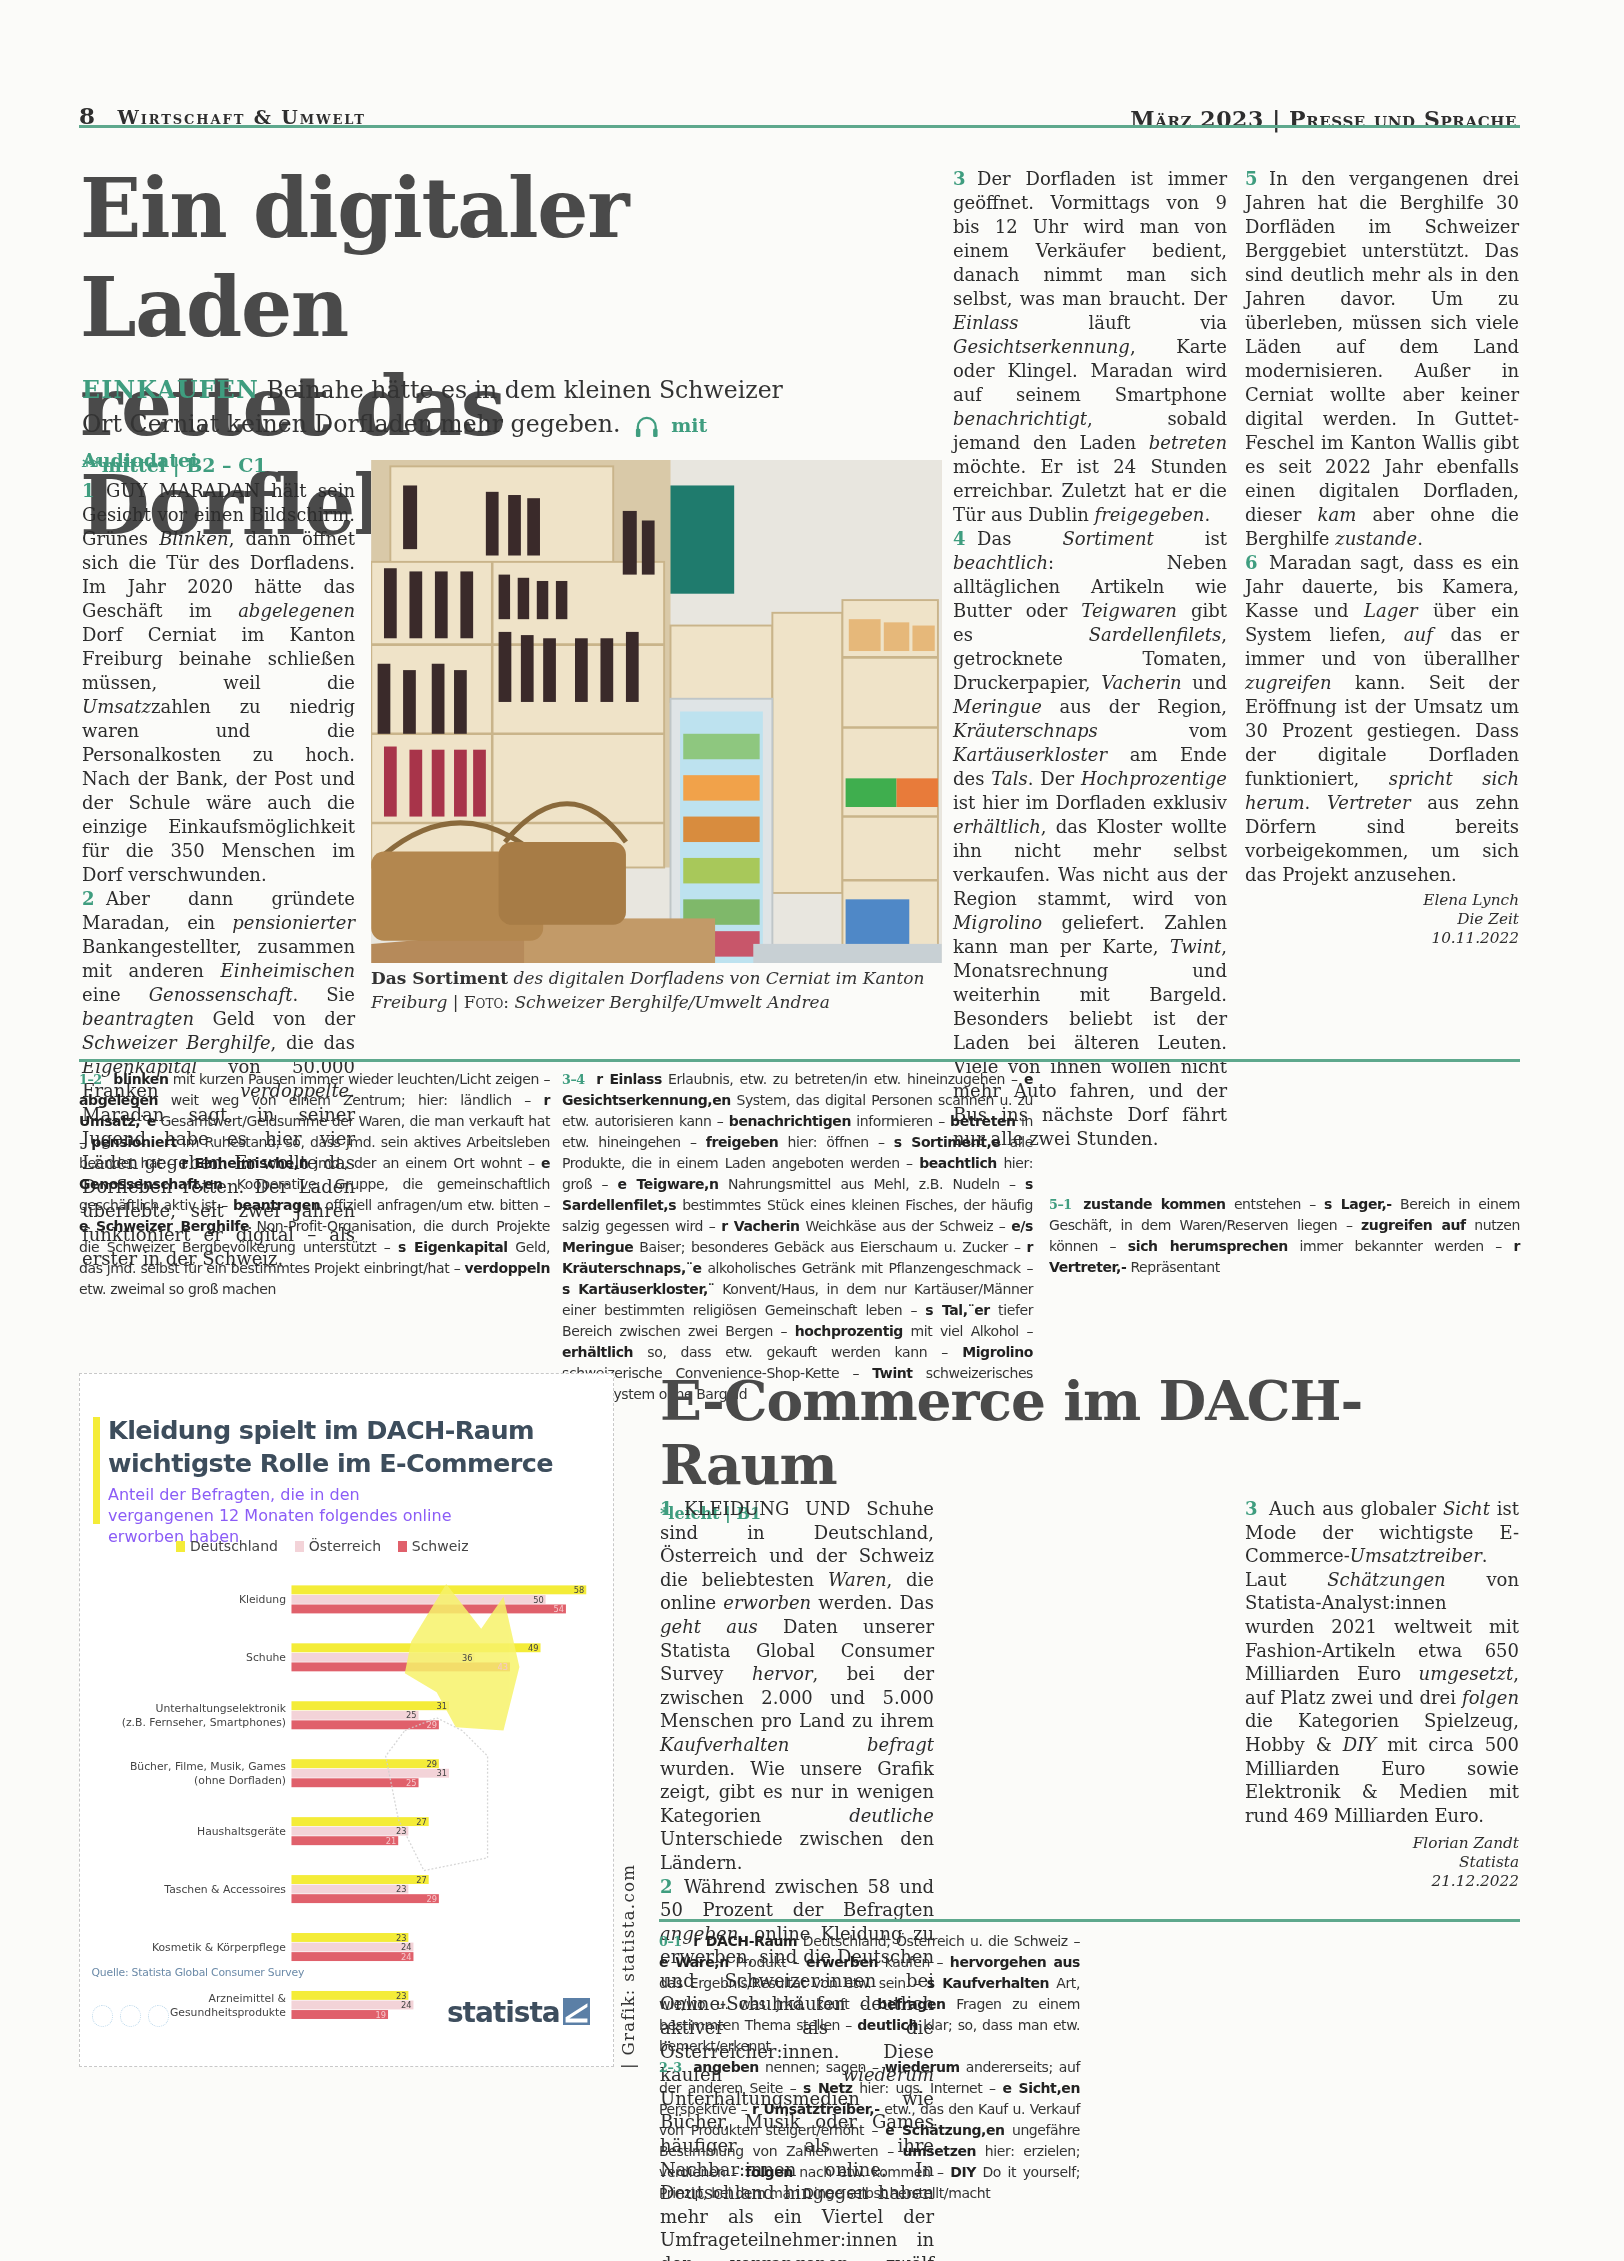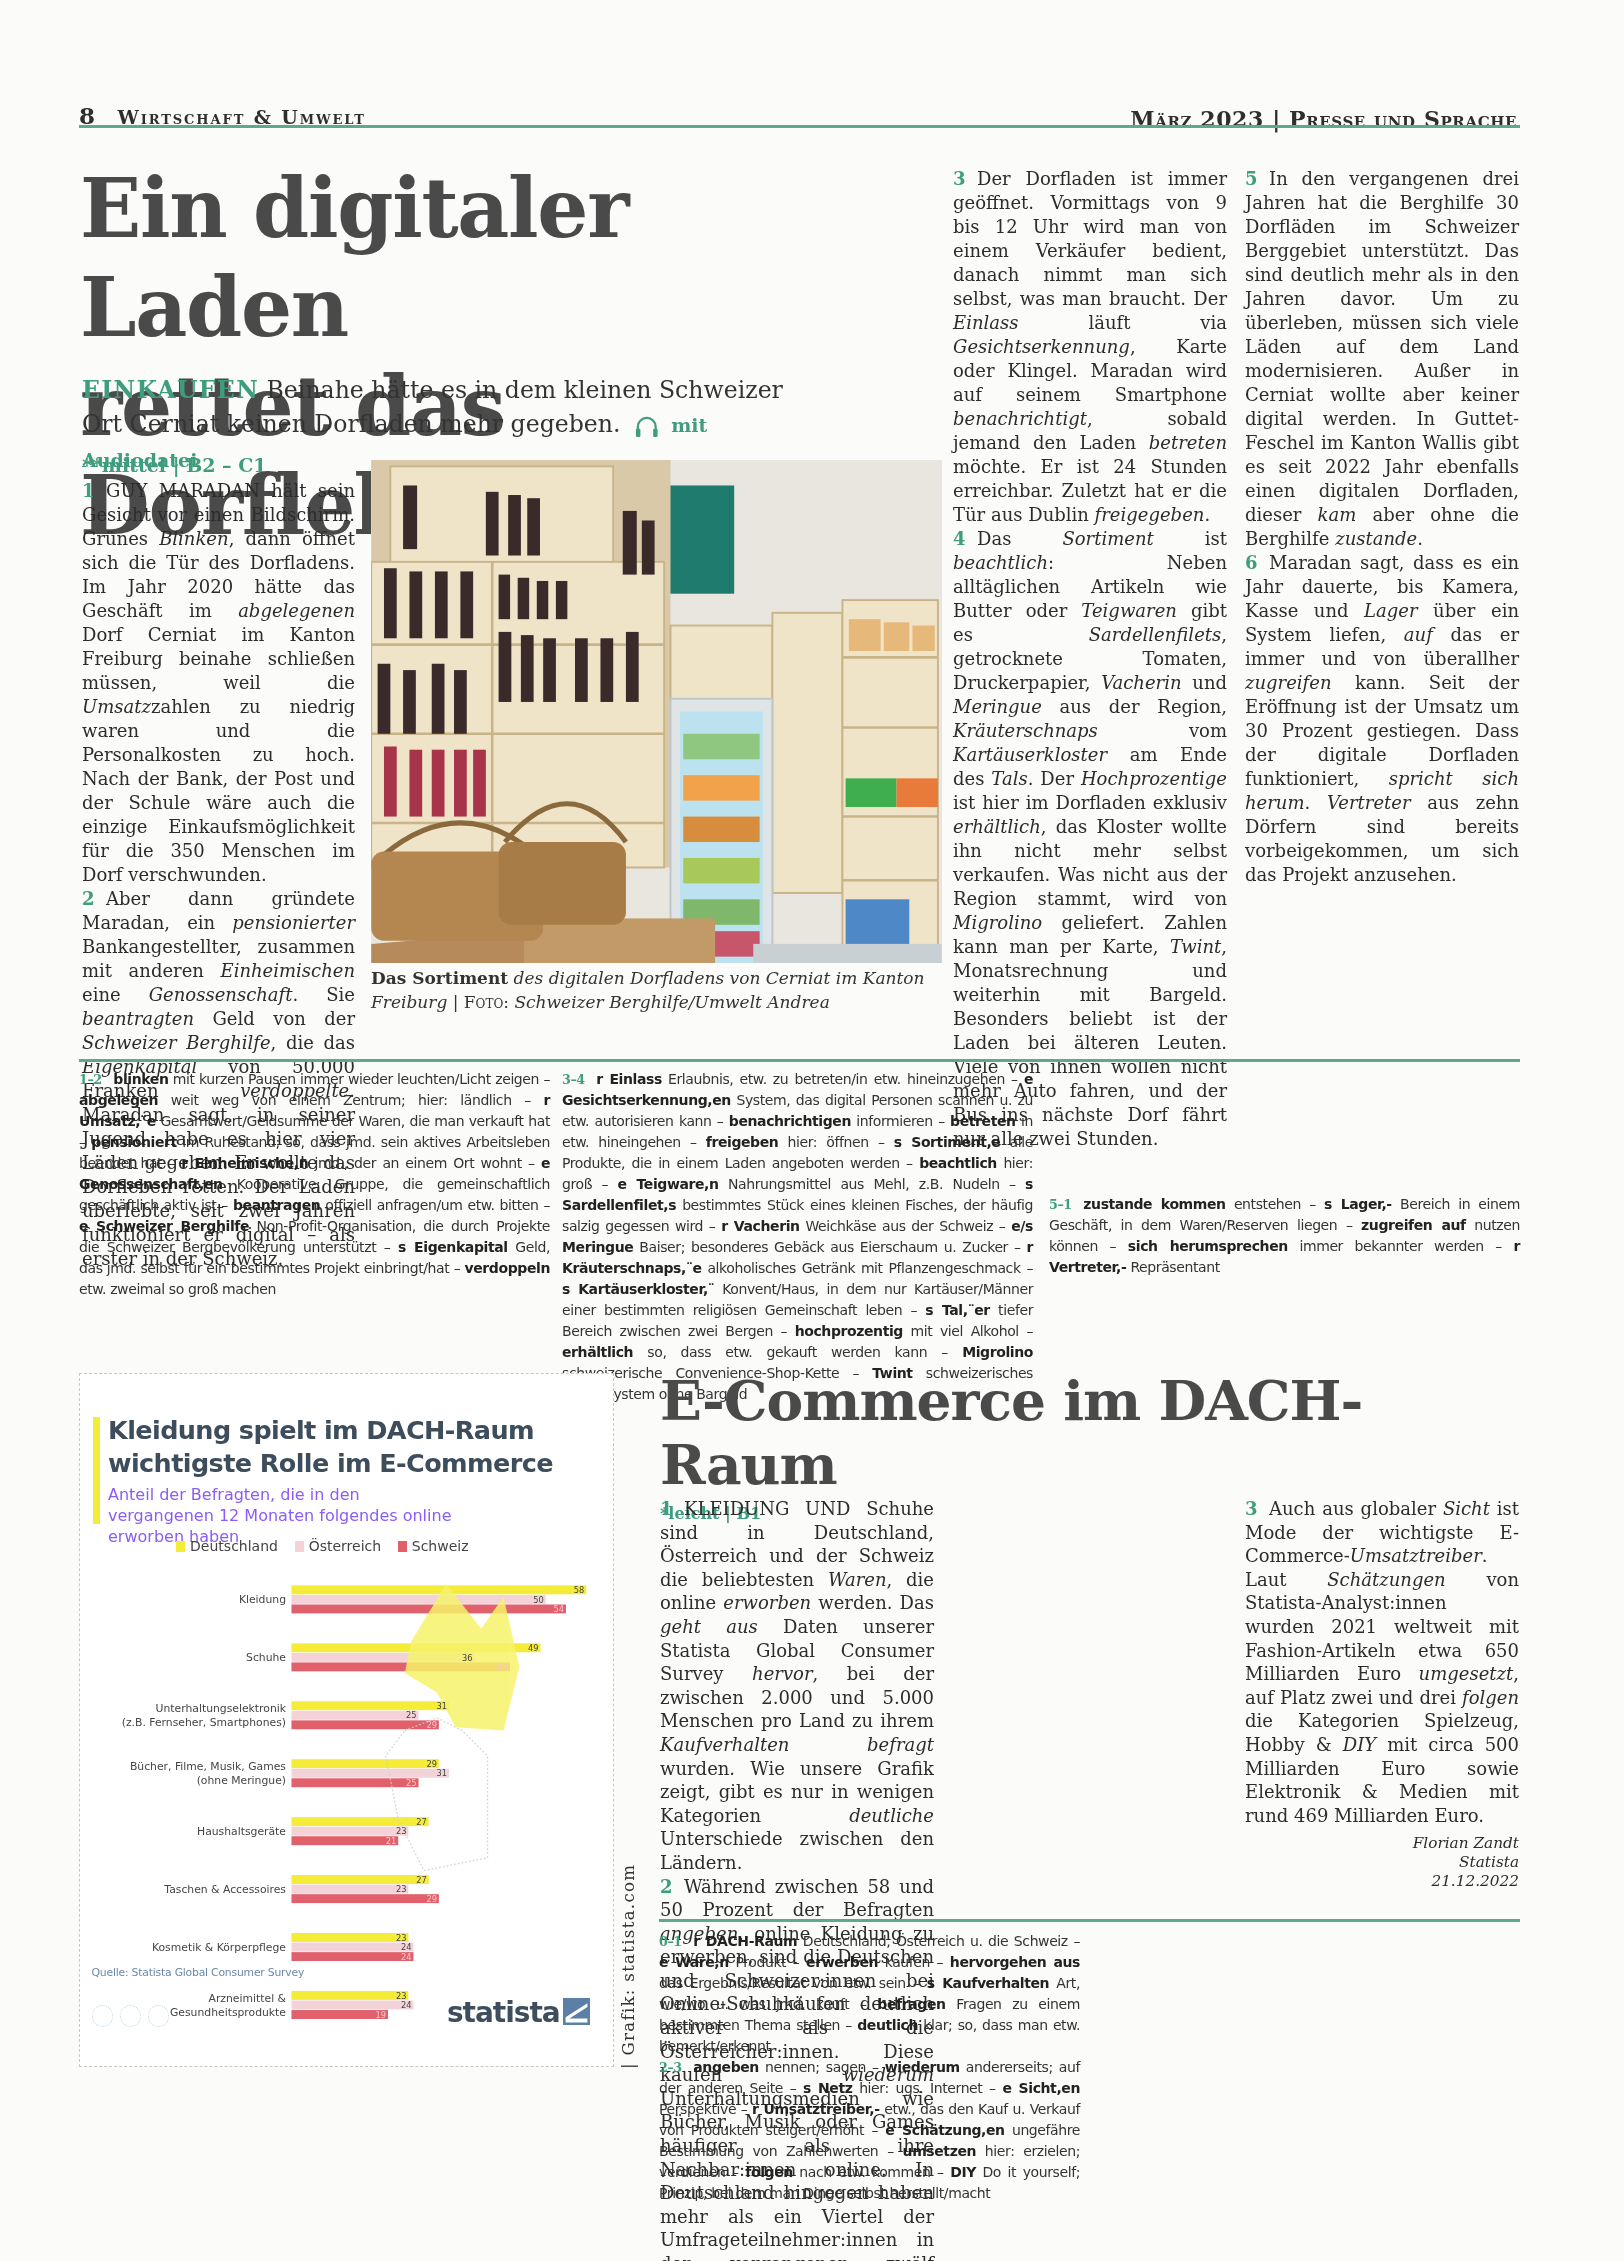--- a/index.html
+++ b/index.html
@@ -192,20 +192,25 @@
 </div>
 
 <div class="abs col" style="left:953px; top:167px; width:274px;">
   <p><span class="num">3</span><span class="ph">Der Dorfladen ist immer geöffnet. Vormittags von 9 bis 12 Uhr wird man von einem Verkäufer bedient, danach nimmt man sich selbst, was man braucht. Der <i>Einlass</i> läuft via <i>Gesichtserkennung</i>, Karte oder Klingel. Maradan wird auf seinem Smartphone <i>benachrichtigt</i>, sobald jemand den Laden <i>betreten</i> möchte. Er ist 24 Stunden erreichbar. Zuletzt hat er die Tür aus Dublin <i>freigegeben</i>.</span></p>
   <p><span class="num">4</span><span class="ph">Das <i>Sortiment</i> ist <i>beachtlich</i>: Neben alltäglichen Artikeln wie Butter oder <i>Teigwaren</i> gibt es <i>Sardellenfilets</i>, getrocknete Tomaten, Druckerpapier, <i>Vacherin</i> und <i>Meringue</i> aus der Region, <i>Kräuterschnaps</i> vom <i>Kartäuserkloster</i> am Ende des <i>Tals</i>. Der <i>Hochprozentige</i> ist hier im Dorfladen exklusiv <i>erhältlich</i>, das Kloster wollte ihn nicht mehr selbst verkaufen. Was nicht aus der Region stammt, wird von <i>Migrolino</i> geliefert. Zahlen kann man per Karte, <i>Twint</i>, Monatsrechnung und weiterhin mit Bargeld. Besonders beliebt ist der Laden bei älteren Leuten. Viele von ihnen wollen nicht mehr Auto fahren, und der Bus ins nächste Dorf fährt nur alle zwei Stunden.</span></p>
 </div>
 
 <div class="abs col" style="left:1245px; top:167px; width:274px;">
   <p><span class="num">5</span><span class="ph">In den vergangenen drei Jahren hat die Berghilfe 30 Dorfläden im Schweizer Berggebiet unterstützt. Das sind deutlich mehr als in den Jahren davor. Um zu überleben, müssen sich viele Läden auf dem Land modernisieren. Außer in Cerniat wollte aber keiner digital werden. In Guttet-Feschel im Kanton Wallis gibt es seit 2022 Jahr ebenfalls einen digitalen Dorfladen, dieser <i>kam</i> aber ohne die Berghilfe <i>zustande</i>.</span></p>
   <p><span class="num">6</span><span class="ph">Maradan sagt, dass es ein Jahr dauerte, bis Kamera, Kasse und <i>Lager</i> über ein System liefen, <i>auf</i> das er immer und von überallher <i>zugreifen</i> kann. Seit der Eröffnung ist der Umsatz um 30 Prozent gestiegen. Dass der digitale Dorfladen funktioniert, <i>spricht sich herum</i>. <i>Vertreter</i> aus zehn Dörfern sind bereits vorbeigekommen, um sich das Projekt anzusehen.</span></p>
+  <div class="byline" style="margin-top:3.8px;">
+    <div>Elena Lynch</div>
+    <div>Die Zeit</div>
+    <div>10.11.2022</div>
+  </div>
 </div>
 
 <div class="rule" style="left:79px; top:1059px; width:1441px; height:2.5px;"></div>
 <div class="abs gloss" style="left:79px; top:1069px; width:471px;">
   <span class="gnum">1–2</span><span class="ph"><b>blinken</b> mit kurzen Pausen immer wieder leuchten/Licht zeigen – <b>abgelegen</b> weit weg von einem Zentrum; hier: ländlich – <b>r Umsatz,¨e</b> Gesamtwert/Geldsumme der Waren, die man verkauft hat – <b>pensioniert</b> im Ruhestand; so, dass jmd. sein aktives Arbeitsleben beendet hat – <b>r Einheimische,n</b> jmd., der an einem Ort wohnt – <b>e Genossenschaft,en</b> Kooperative; Gruppe, die gemeinschaftlich geschäftlich aktiv ist – <b>beantragen</b> offiziell anfragen/um etw. bitten – <b>e Schweizer Berghilfe</b> Non-Profit-Organisation, die durch Projekte die Schweizer Bergbevölkerung unterstützt – <b>s Eigenkapital</b> Geld, das jmd. selbst für ein bestimmtes Projekt einbringt/hat – <b>verdoppeln</b> etw. zweimal so groß machen</span>
 </div>
 <div class="abs gloss" style="left:562px; top:1069px; width:471px;">
   <span class="gnum">3–4</span><span class="ph"><b>r Einlass</b> Erlaubnis, etw. zu betreten/in etw. hineinzugehen – <b>e Gesichtserkennung,en</b> System, das digital Personen scannen u. zu etw. autorisieren kann – <b>benachrichtigen</b> informieren – <b>betreten</b> in etw. hineingehen – <b>freigeben</b> hier: öffnen – <b>s Sortiment,e</b> alle Produkte, die in einem Laden angeboten werden – <b>beachtlich</b> hier: groß – <b>e Teigware,n</b> Nahrungsmittel aus Mehl, z.B. Nudeln – <b>s Sardellenfilet,s</b> bestimmtes Stück eines kleinen Fisches, der häufig salzig gegessen wird – <b>r Vacherin</b> Weichkäse aus der Schweiz – <b>e/s Meringue</b> Baiser; besonderes Gebäck aus Eierschaum u. Zucker – <b>r Kräuterschnaps,¨e</b> alkoholisches Getränk mit Pflanzengeschmack – <b>s Kartäuserkloster,¨</b> Konvent/Haus, in dem nur Kartäuser/Männer einer bestimmten religiösen Gemeinschaft leben – <b>s Tal,¨er</b> tiefer Bereich zwischen zwei Bergen – <b>hochprozentig</b> mit viel Alkohol – <b>erhältlich</b> so, dass etw. gekauft werden kann – <b>Migrolino</b> schweizerische Convenience-Shop-Kette – <b>Twint</b> schweizerisches Bezahlsystem ohne Bargeld</span>
   <div style="height:0"></div>
 </div>
@@ -288,21 +293,21 @@
     </div>
     <div class="abs cat-label" style="left: 0px; width: 206px; top: 277px;">
       <div>Schuhe</div>
     </div>
     <div class="abs cat-label" style="left: 0px; width: 206px; top: 328px;">
       <div>Unterhaltungselektronik</div>
       <div>(z.B. Fernseher, Smartphones)</div>
     </div>
     <div class="abs cat-label" style="left: 0px; width: 206px; top: 386px;">
       <div>Bücher, Filme, Musik, Games</div>
-      <div>(ohne Meringue)</div>
+      <div>(ohne Dorfladen)</div>
     </div>
     <div class="abs cat-label" style="left: 0px; width: 206px; top: 451px;">
       <div>Haushaltsgeräte</div>
     </div>
     <div class="abs cat-label" style="left: 0px; width: 206px; top: 509px;">
       <div>Taschen &amp; Accessoires</div>
     </div>
     <div class="abs cat-label" style="left: 0px; width: 206px; top: 567px;">
       <div>Kosmetik &amp; Körperpflege</div>
     </div>

